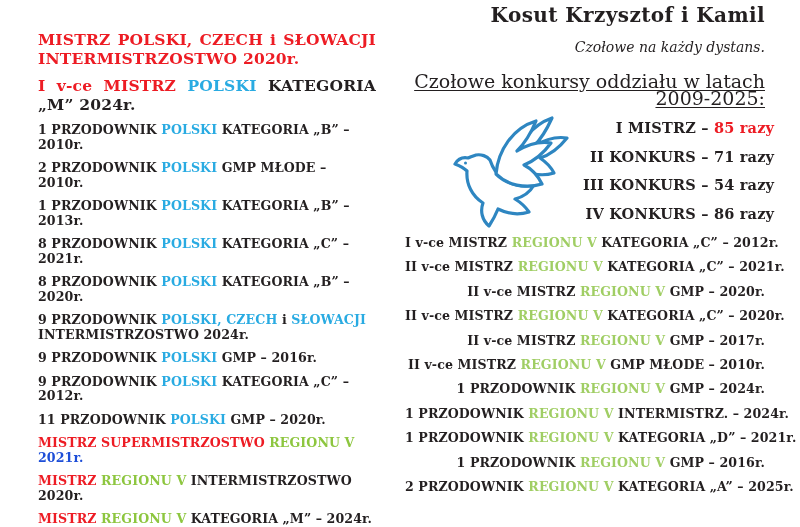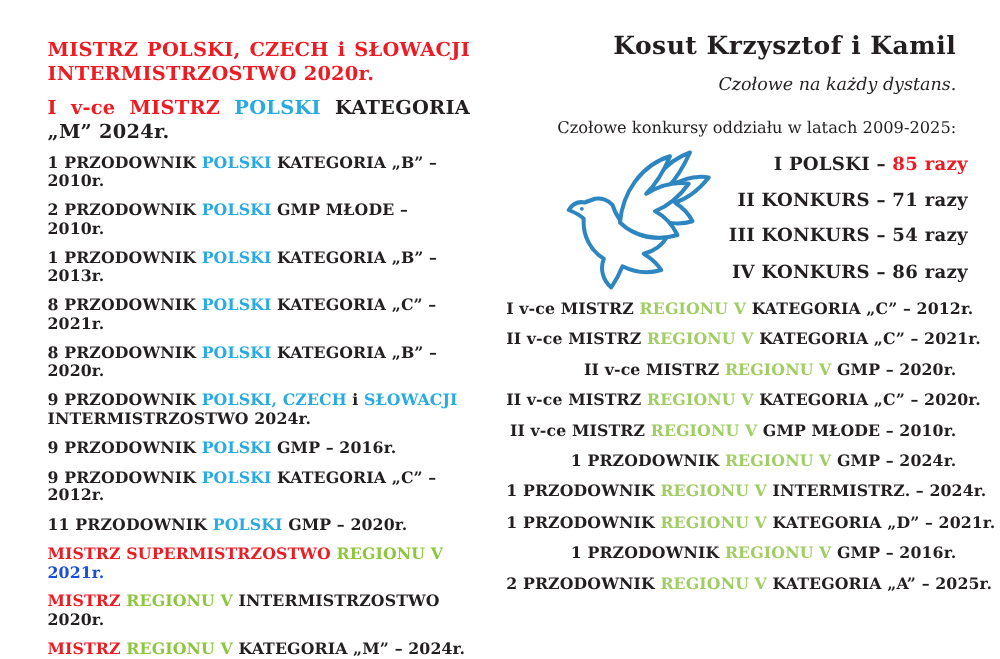--- a/index.html
+++ b/index.html
@@ -35,40 +35,41 @@
   .ach-list .line {
     font-weight: bold;
     font-size: 12.6px;
     line-height: 14.5px;
     margin-bottom: 9px;
     letter-spacing: 0.1px;
   }
   .right-col {
     position: absolute;
     left: 405px;
-    top: 24px;
+    top: 3px;
     width: 360px;
     text-align: right;
   }
   .title {
     font-size: 20px;
     font-weight: bold;
     line-height: 24px;
     letter-spacing: 0.4px;
   }
   .subtitle {
     font-style: italic;
     font-size: 14px;
     line-height: 18px;
     margin-top: 11px;
   }
   .contest-heading {
-    font-size: 13px;
+    font-size: 19px;
     line-height: 17px;
     margin-top: 17px;
+    text-decoration: underline;
     text-underline-offset: 2px;
   }
   .dove-row {
     display: flex;
     align-items: flex-start;
     margin-top: 6px;
     height: 116px;
   }
   .dove-wrap {
     width: 132px;
@@ -129,31 +130,32 @@
       <svg width="132" height="116" viewBox="0 0 132 116" fill="none" xmlns="http://www.w3.org/2000/svg">
         <g stroke="#2e86c1" stroke-width="3.2" stroke-linejoin="round" stroke-linecap="round" fill="#ffffff">
           <path d="M17 45 C12 44 7 46 4 51 C9 53 13 55 16 58 C15 71 21 83 32 90 C29 98 31 107 38 113 C42 107 45 101 47 96 C57 101 68 102 78 99 C74 93 69 89 64 86 C72 84 79 79 83 72 C72 75 61 72 52 66 C45 61 41 53 39 47 C36 43 30 41 25 42 C22 43 19 44 17 45 Z"></path>
           <path d="M63 52 C66 31 81 12 101 5 C96 16 91 25 83 33 C93 27 104 23 116 25 C108 35 99 42 89 45 C95 49 100 54 103 60 C90 64 74 61 63 52 Z"></path>
           <path d="M45 61 C47 37 62 15 85 8 C80 20 74 30 66 38 C76 32 88 28 100 30 C92 41 83 48 73 52 C81 56 87 63 91 71 C74 76 56 72 45 61 Z"></path>
         </g>
         <circle cx="14.5" cy="50" r="1.5" fill="#2e86c1"></circle>
       </svg>
     </div>
     <div class="konkurs-list">
-        <div class="line"><span style="color: rgb(35, 31, 32);">I POLSKI – </span><span style="color: rgb(237, 28, 36);">85 razy</span></div>
+        <div class="line"><span style="color: rgb(35, 31, 32);">I MISTRZ – </span><span style="color: rgb(237, 28, 36);">85 razy</span></div>
         <div class="line"><span style="color: rgb(35, 31, 32);">II KONKURS – 71 razy</span></div>
         <div class="line"><span style="color: rgb(35, 31, 32);">III KONKURS – 54 razy</span></div>
         <div class="line"><span style="color: rgb(35, 31, 32);">IV KONKURS – 86 razy</span></div>
       </div>
   </div>
   <div class="ach-list">
       <div class="line"><span style="color: rgb(35, 31, 32);">I v-ce MISTRZ </span><span style="color: rgb(160, 206, 100);">REGIONU V</span><span style="color: rgb(35, 31, 32);"> KATEGORIA „C” – 2012r.</span></div>
       <div class="line"><span style="color: rgb(35, 31, 32);">II v-ce MISTRZ </span><span style="color: rgb(160, 206, 100);">REGIONU V</span><span style="color: rgb(35, 31, 32);"> KATEGORIA „C” – 2021r.</span></div>
       <div class="line"><span style="color: rgb(35, 31, 32);">II v-ce MISTRZ </span><span style="color: rgb(160, 206, 100);">REGIONU V</span><span style="color: rgb(35, 31, 32);"> GMP – 2020r.</span></div>
       <div class="line"><span style="color: rgb(35, 31, 32);">II v-ce MISTRZ </span><span style="color: rgb(160, 206, 100);">REGIONU V</span><span style="color: rgb(35, 31, 32);"> KATEGORIA „C” – 2020r.</span></div>
+      <div class="line"><span style="color: rgb(35, 31, 32);">II v-ce MISTRZ </span><span style="color: rgb(160, 206, 100);">REGIONU V</span><span style="color: rgb(35, 31, 32);"> GMP – 2017r.</span></div>
       <div class="line"><span style="color: rgb(35, 31, 32);">II v-ce MISTRZ </span><span style="color: rgb(160, 206, 100);">REGIONU V</span><span style="color: rgb(35, 31, 32);"> GMP MŁODE – 2010r.</span></div>
       <div class="line"><span style="color: rgb(35, 31, 32);">1 PRZODOWNIK </span><span style="color: rgb(160, 206, 100);">REGIONU V</span><span style="color: rgb(35, 31, 32);"> GMP – 2024r.</span></div>
       <div class="line"><span style="color: rgb(35, 31, 32);">1 PRZODOWNIK </span><span style="color: rgb(160, 206, 100);">REGIONU V</span><span style="color: rgb(35, 31, 32);"> INTERMISTRZ. – 2024r.</span></div>
       <div class="line"><span style="color: rgb(35, 31, 32);">1 PRZODOWNIK </span><span style="color: rgb(160, 206, 100);">REGIONU V</span><span style="color: rgb(35, 31, 32);"> KATEGORIA „D” – 2021r.</span></div>
       <div class="line"><span style="color: rgb(35, 31, 32);">1 PRZODOWNIK </span><span style="color: rgb(160, 206, 100);">REGIONU V</span><span style="color: rgb(35, 31, 32);"> GMP – 2016r.</span></div>
       <div class="line"><span style="color: rgb(35, 31, 32);">2 PRZODOWNIK </span><span style="color: rgb(160, 206, 100);">REGIONU V</span><span style="color: rgb(35, 31, 32);"> KATEGORIA „A” – 2025r.</span></div>
     </div>
 </div>
 
 </body></html>

